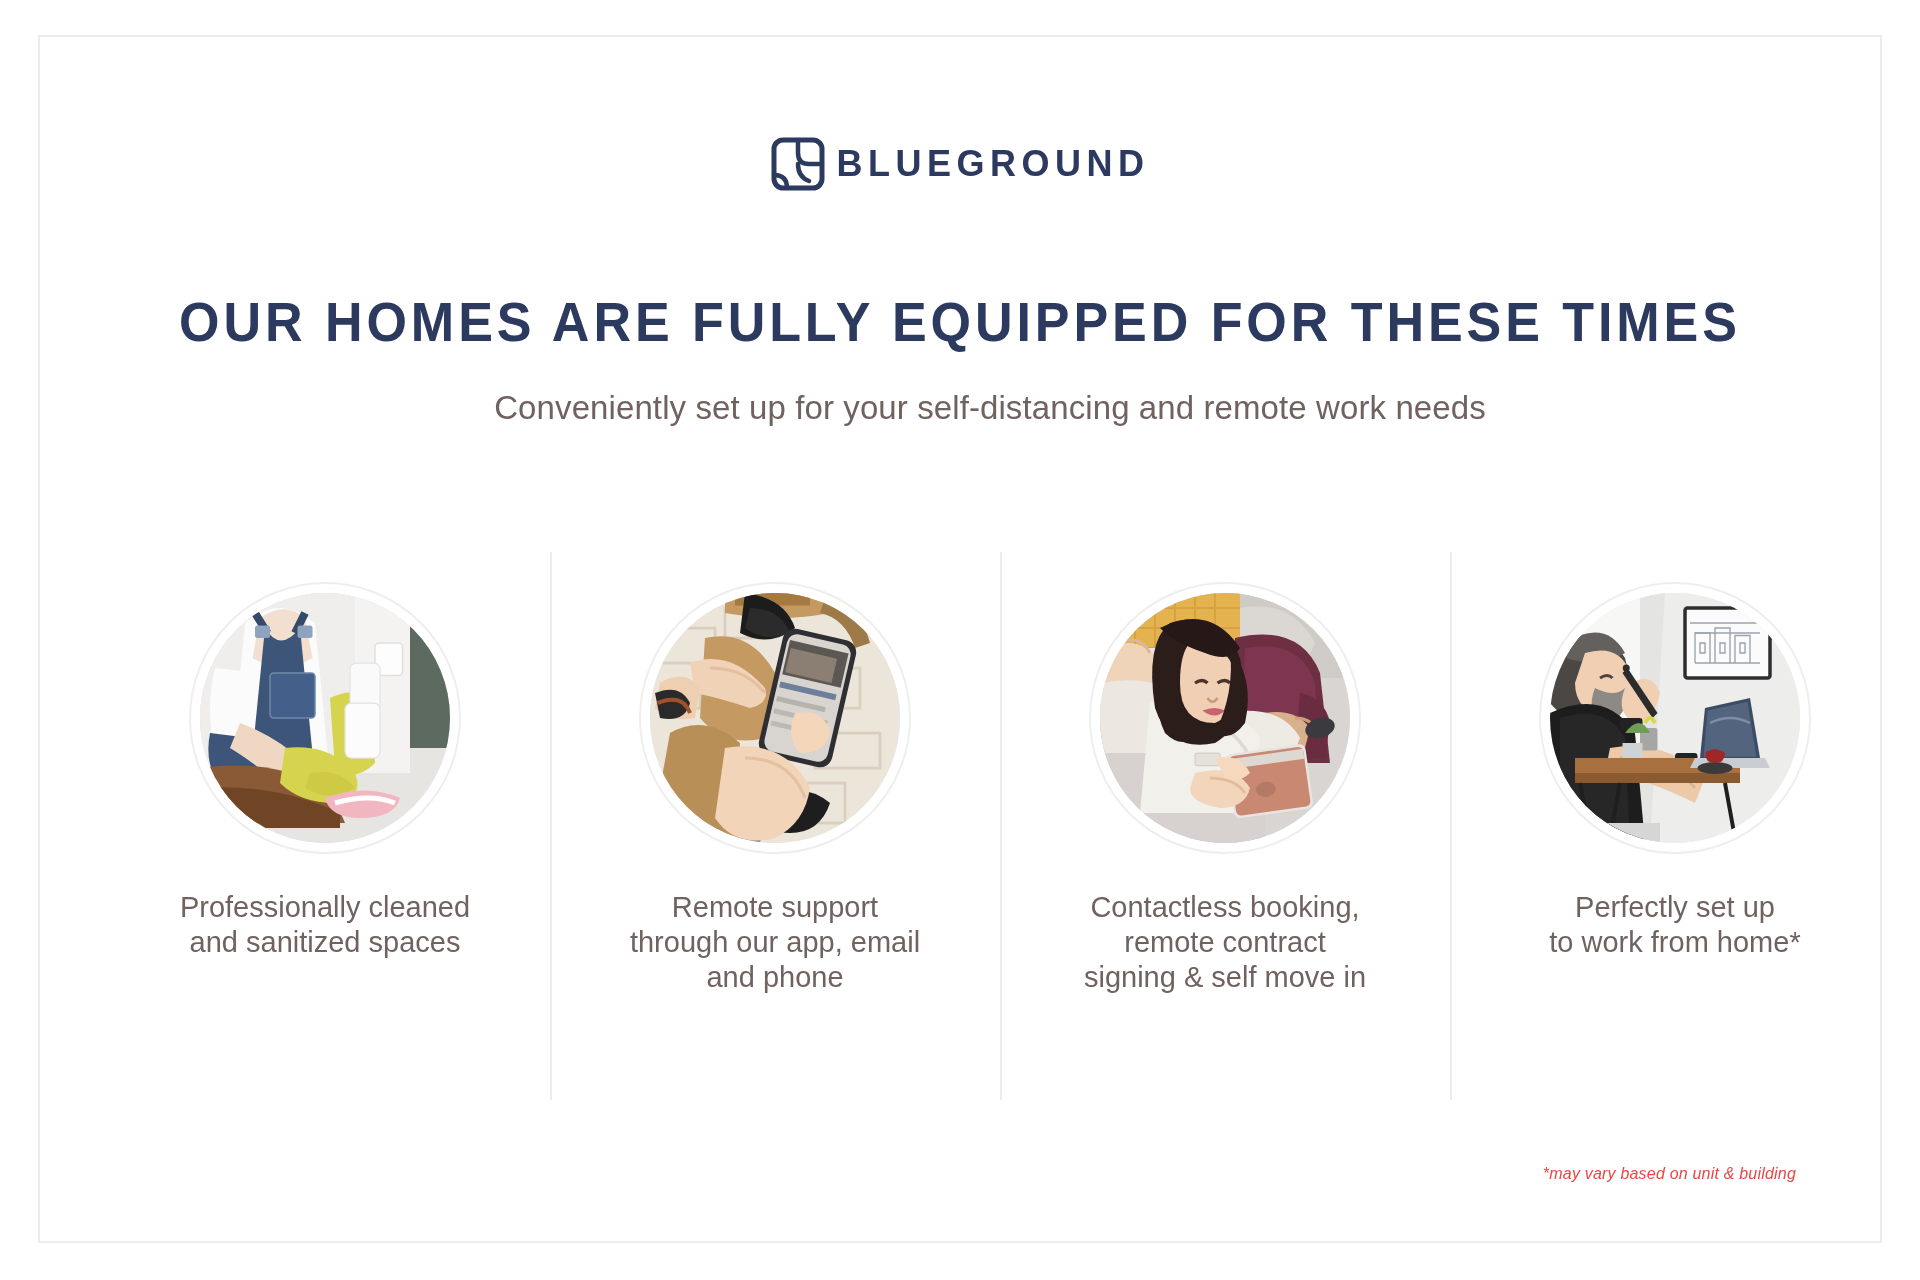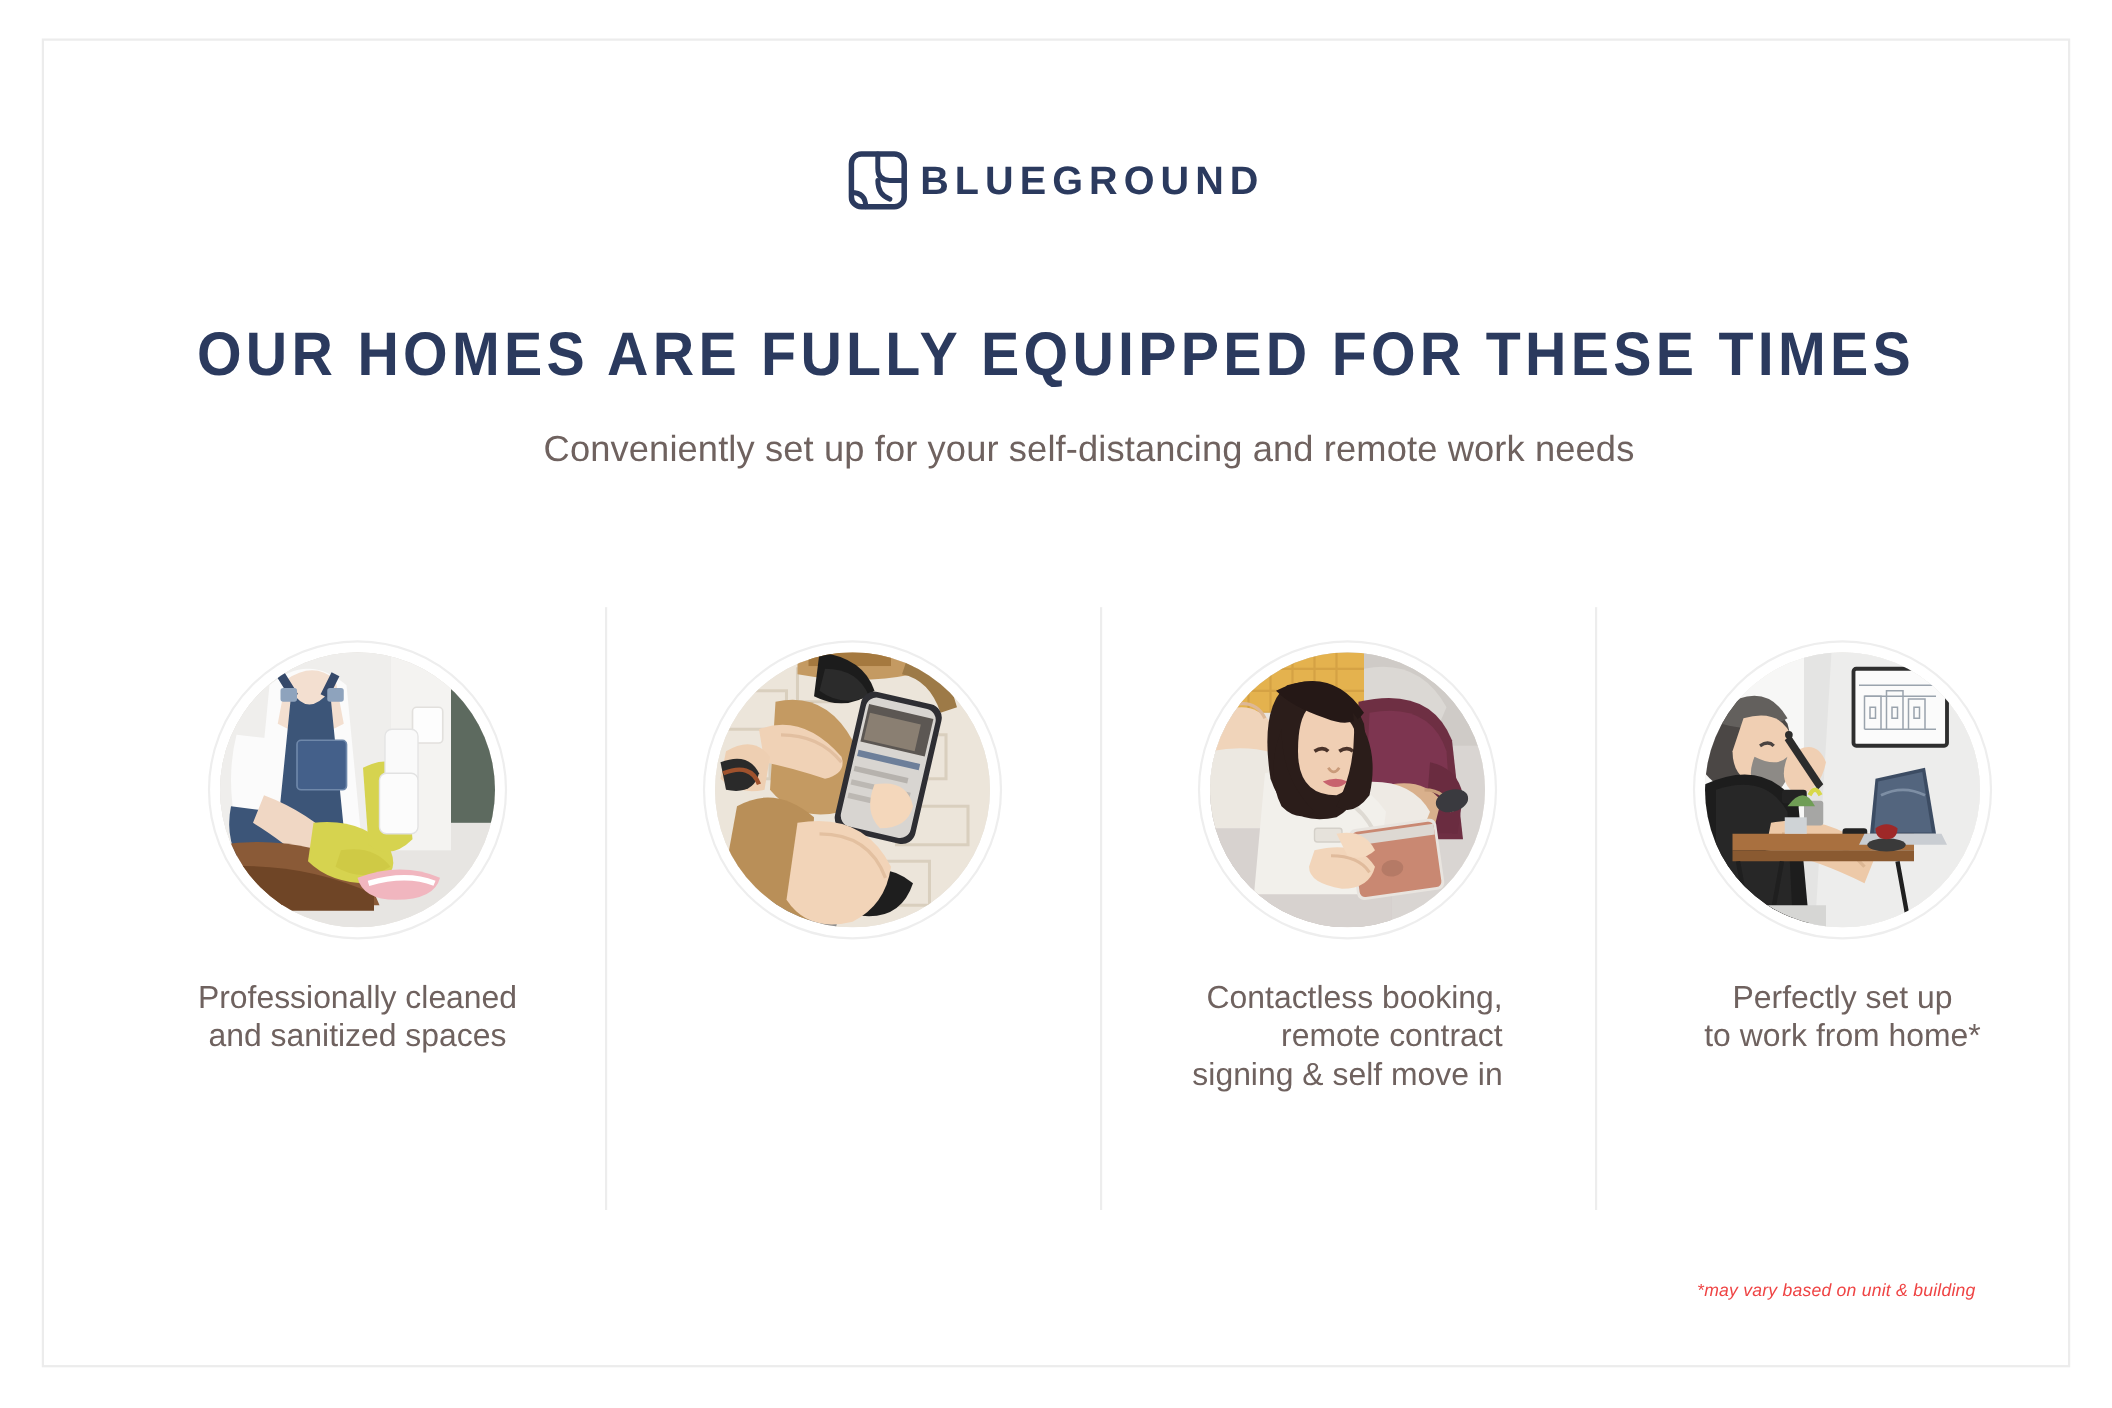--- a/index.html
+++ b/index.html
@@ -195,20 +195,23 @@
             <path d="M24 30 q14 0 22 10" stroke="#e2bfa0" stroke-width="1.2" fill="none"></path>
             <path d="M4 36 q10 -6 16 2 l-2 12 q-10 2 -16 -4z" fill="#eecfb2"></path>
             <path d="M2 40 q10 -4 14 4 q-2 8 -12 6z" fill="#2a2a2a"></path>
             <path d="M3 44 q10 -4 13 4" stroke="#a0522d" stroke-width="1.6" fill="none"></path>
             <path d="M30 62 q24 -4 34 16 q-2 14 -14 20 q-16 4 -24 -8z" fill="#f2d4b8"></path>
             <path d="M38 66 q18 0 24 16" stroke="#e3c0a0" stroke-width="1.2" fill="none"></path>
             <path d="M58 48 q12 -2 14 8 q-2 8 -12 8 q-6 -6 -2 -16z" fill="#f4d7bb"></path>
           </svg>
         </div>
       </div>
+      <div class="caption" style="white-space:pre-line;">Remote support
+through our app, email
+and phone</div>
     </div>
 
     <div class="col">
       <div class="circle-wrap">
         <div class="circle">
           <svg viewBox="0 0 100 100" preserveAspectRatio="xMidYMid slice" xmlns="http://www.w3.org/2000/svg">
             <rect width="100" height="100" fill="#d9d5d2"></rect>
             <path d="M10 0 h46 v26 h-46z" fill="#e4b24e"></path>
             <path d="M10 0 h46 v26 h-46z" fill="none"></path>
             <g opacity=".25" stroke="#a8762a" stroke-width=".8">
@@ -247,21 +250,21 @@
               <rect x="53" y="63" width="30" height="24" rx="2" fill="#c98872"></rect>
               <path d="M53 64 h30 v4 h-30z" fill="#ddd8d2"></path>
               <ellipse cx="66" cy="78" rx="4" ry="3" fill="#b57a66"></ellipse>
             </g>
             <path d="M38 72 q16 -4 22 6 q-2 8 -12 8 q-12 -2 -12 -8z" fill="#f2d5ba"></path>
             <path d="M44 74 q10 0 14 6" stroke="#e0bb9c" stroke-width="1.1" fill="none"></path>
             <path d="M46 66 q10 -2 14 6 q-4 4 -10 2z" fill="#f4d9bf"></path>
           </svg>
         </div>
       </div>
-      <div class="caption" style="white-space:pre-line;text-align:right;">Contactless booking,
+      <div class="caption" style="white-space:pre-line;">Contactless booking,
 remote contract
 signing &amp; self move in</div>
     </div>
 
     <div class="col">
       <div class="circle-wrap">
         <div class="circle">
           <svg viewBox="0 0 100 100" preserveAspectRatio="xMidYMid slice" xmlns="http://www.w3.org/2000/svg">
             <rect width="100" height="100" fill="#f3f3f2"></rect>
             <path d="M36 0 h64 v100 h-64z" fill="#ededec"></path>

